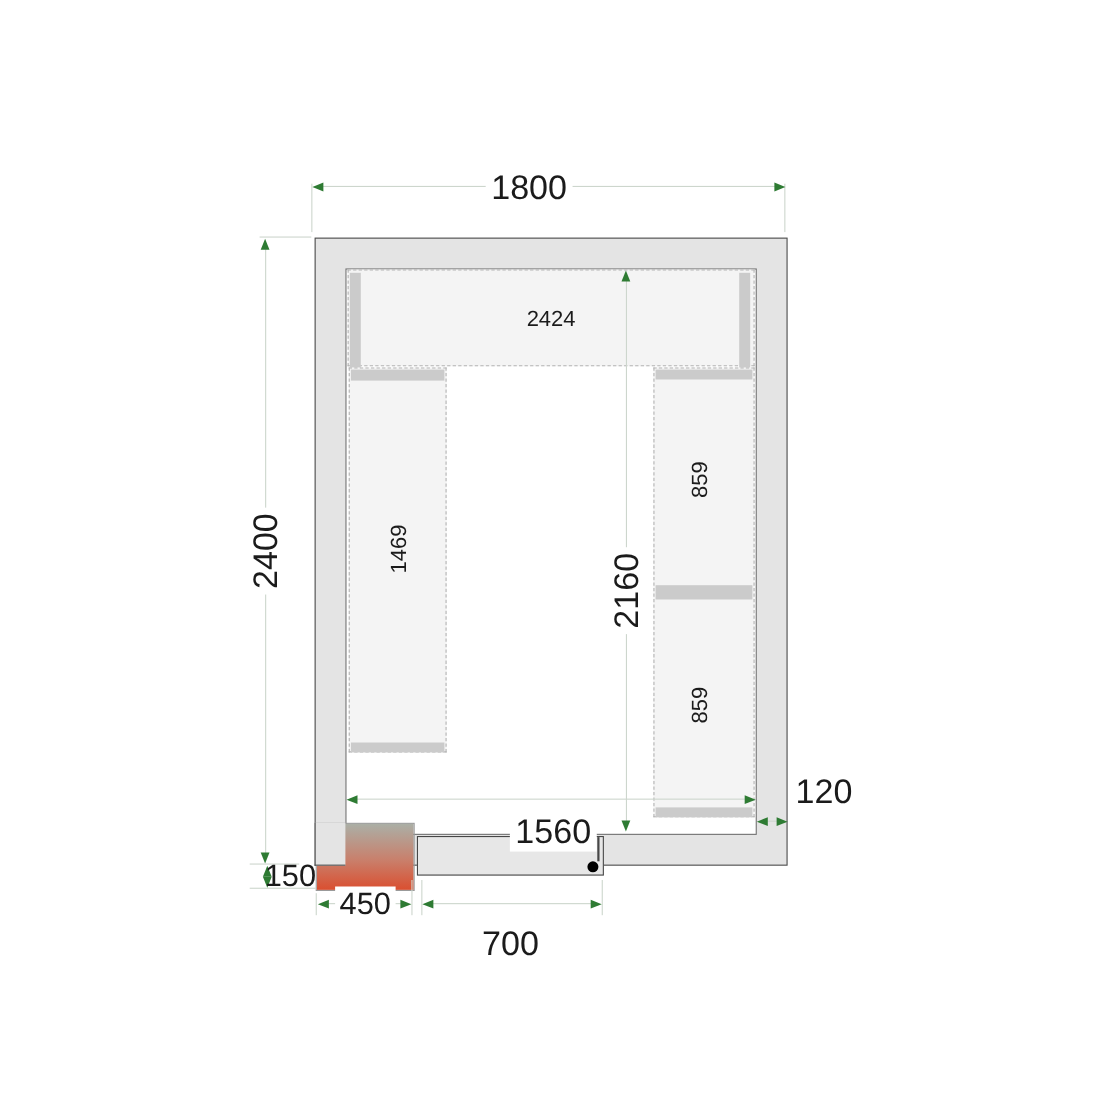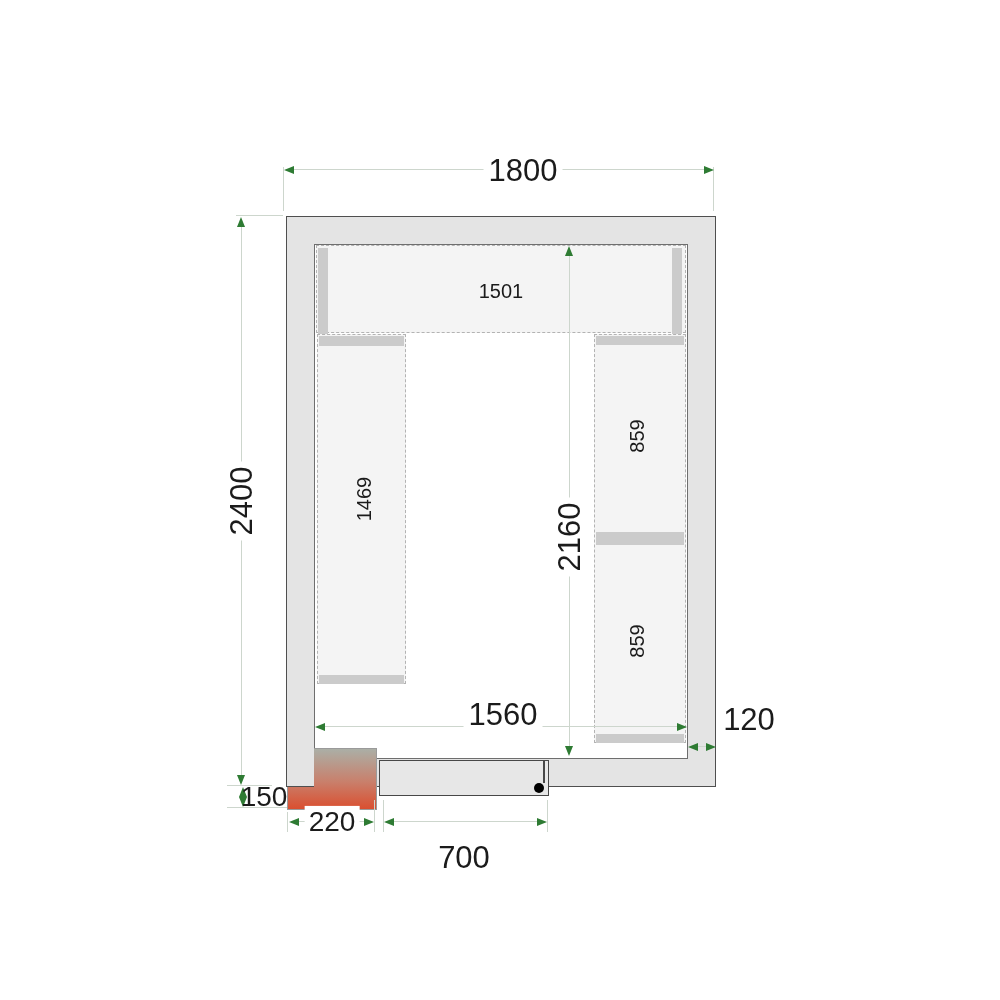--- a/index.html
+++ b/index.html
@@ -42,21 +42,21 @@
 <body>
 
 <div id="canvas">
 
   <div class="abs wall-outer" style="left:286px;top:216px;width:430px;height:571px;"></div>
   <div class="abs floor" style="left:314px;top:244px;width:374px;height:515px;"></div>
 
   <div class="abs shelf" style="left:316px;top:245px;width:370px;height:88px;"></div>
   <div class="abs bar" style="left:318px;top:248px;width:10px;height:88px;"></div>
   <div class="abs bar" style="left:672px;top:248px;width:10px;height:88px;"></div>
-  <div class="abs shelf-label" style="left:501px;top:291px;">1501</div>
+  <div class="abs shelf-label" style="left:501px;top:291px;">2424</div>
 
   <div class="abs shelf" style="left:317px;top:334px;width:89px;height:350px;"></div>
   <div class="abs bar" style="left:319px;top:336px;width:85px;height:10px;"></div>
   <div class="abs bar" style="left:319px;top:675px;width:85px;height:9px;"></div>
   <div class="abs shelf-label rot" style="left:364px;top:499px;">1469</div>
 
   <div class="abs shelf" style="left:594px;top:334px;width:92px;height:409px;"></div>
   <div class="abs bar" style="left:596px;top:336px;width:88px;height:9px;"></div>
   <div class="abs bar" style="left:596px;top:532px;width:88px;height:13px;"></div>
   <div class="abs bar" style="left:596px;top:734px;width:88px;height:9px;"></div>
@@ -68,55 +68,55 @@
 
   <div class="abs door" style="left:379px;top:760px;width:170px;height:36px;"></div>
   <div class="abs jamb" style="left:543px;top:761px;height:22px;"></div>
   <div class="abs dot" style="left:534px;top:783px;"></div>
 
   <div class="abs vline" style="left:283px;top:167px;height:44px;"></div>
   <div class="abs vline" style="left:713px;top:167px;height:44px;"></div>
   <div class="abs hline" style="left:290px;top:169px;width:418px;"></div>
   <div class="abs arr arr-l" style="left:284px;top:165.5px;"></div>
   <div class="abs arr arr-r" style="left:704px;top:165.5px;"></div>
-  <div class="abs dim-label" style="left:523px;top:171px;text-align:right;">1800</div>
+  <div class="abs dim-label" style="left:481px;top:171px;text-align:right;">1800</div>
 
   <div class="abs hline" style="left:236px;top:215px;width:47px;"></div>
   <div class="abs vline" style="left:241px;top:222px;height:558px;"></div>
   <div class="abs arr arr-u" style="left:237px;top:217px;"></div>
   <div class="abs arr arr-d" style="left:237px;top:775px;"></div>
   <div class="abs dim-label rot" style="left:242px;top:501px;">2400</div>
 
   <div class="abs vline" style="left:569px;top:250px;height:502px;"></div>
   <div class="abs arr arr-u" style="left:565px;top:246px;"></div>
   <div class="abs arr arr-d" style="left:565px;top:746px;"></div>
   <div class="abs dim-label rot" style="left:570px;top:537px;">2160</div>
 
   <div class="abs hline" style="left:320px;top:726px;width:362px;"></div>
   <div class="abs arr arr-l" style="left:315px;top:722.5px;"></div>
   <div class="abs arr arr-r" style="left:677px;top:722.5px;"></div>
-  <div class="abs dim-label" style="left:503px;top:715px;">1560</div>
+  <div class="abs dim-label" style="left:503px;top:756px;">1560</div>
 
   <div class="abs hline" style="left:694px;top:746px;width:16px;"></div>
   <div class="abs arr arr-l" style="left:688px;top:742.5px;"></div>
   <div class="abs arr arr-r" style="left:706px;top:742.5px;"></div>
   <div class="abs dim-label" style="left:749px;top:720px;">120</div>
 
   <div class="abs hline" style="left:227px;top:785px;width:45px;"></div>
   <div class="abs hline" style="left:227px;top:807px;width:60px;"></div>
   <div class="abs arr arr-u" style="left:239px;top:787px;"></div>
   <div class="abs arr arr-d" style="left:239px;top:797px;"></div>
   <div class="abs dim-label sm" style="left:264px;top:797px;background:transparent;">150</div>
 
   <div class="abs vline" style="left:287px;top:812px;height:20px;"></div>
   <div class="abs vline" style="left:374px;top:800px;height:32px;"></div>
   <div class="abs hline" style="left:293px;top:821px;width:78px;"></div>
   <div class="abs arr arr-l" style="left:289px;top:817.5px;"></div>
   <div class="abs arr arr-r" style="left:364px;top:817.5px;"></div>
-  <div class="abs dim-label sm" style="left:332px;top:822px;">220</div>
+  <div class="abs dim-label sm" style="left:332px;top:822px;">450</div>
 
   <div class="abs vline" style="left:383px;top:800px;height:32px;"></div>
   <div class="abs vline" style="left:547px;top:800px;height:32px;"></div>
   <div class="abs hline" style="left:388px;top:821px;width:156px;"></div>
   <div class="abs arr arr-l" style="left:384px;top:817.5px;"></div>
   <div class="abs arr arr-r" style="left:537px;top:817.5px;"></div>
   <div class="abs dim-label" style="left:464px;top:822px;margin-top:36px;">700</div>
 
 </div>
 

